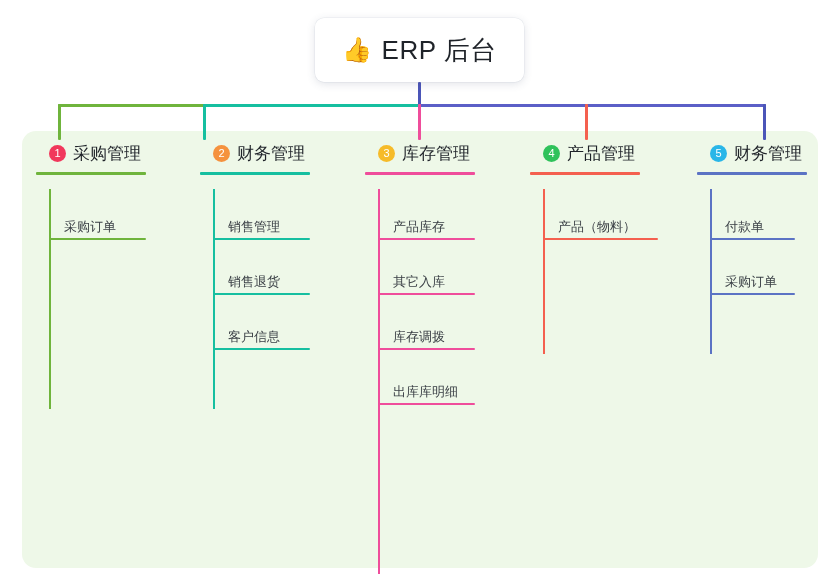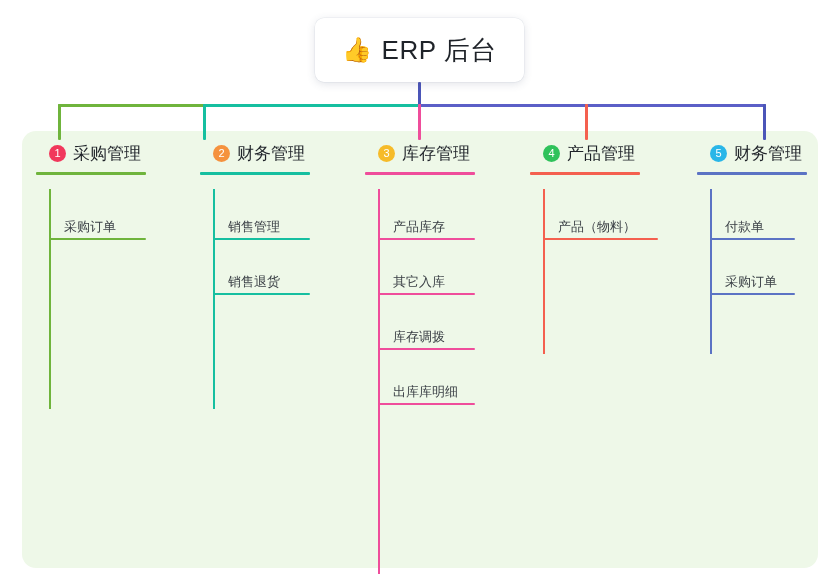--- a/index.html
+++ b/index.html
@@ -109,20 +109,24 @@
         <div class="leaves">
           <div class="spine" style="height: 220px; background: rgb(22, 191, 160);"></div>
           <div class="leaf">
             <span class="leaf-text">销售管理</span>
             <div class="leaf-rule" style="width: 97px; background: rgb(22, 191, 160);"></div>
           </div>
           <div class="leaf">
             <span class="leaf-text">销售退货</span>
             <div class="leaf-rule" style="width: 97px; background: rgb(22, 191, 160);"></div>
           </div>
+          <div class="leaf">
+            <span class="leaf-text">客户信息</span>
+            <div class="leaf-rule" style="width: 97px; background: rgb(22, 191, 160);"></div>
+          </div>
         </div>
       </div>
       <div class="column" style="left: 365px;">
         <div class="col-head">
           <span class="badge" style="background: rgb(246, 187, 41);">3</span>
           <span class="col-title">库存管理</span>
         </div>
         <div class="head-rule" style="width: 110px; background: rgb(239, 77, 155);"></div>
         <div class="leaves">
           <div class="spine" style="height: 385px; background: rgb(239, 77, 155);"></div>

